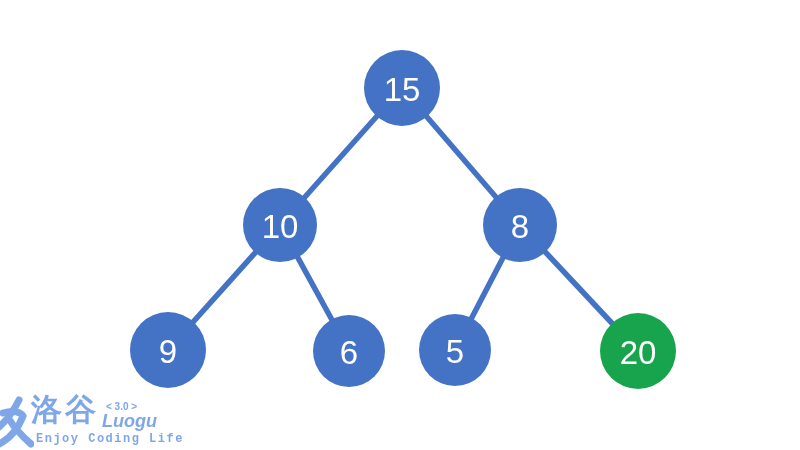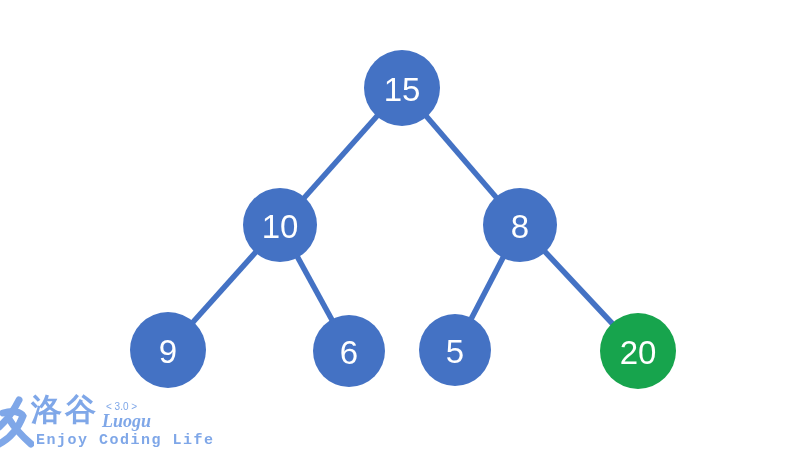--- a/index.html
+++ b/index.html
@@ -43,39 +43,39 @@
     font-weight: bold;
     letter-spacing: 3px;
     color: var(--logo-blue);
     font-family: "Liberation Sans", sans-serif;
   }
   .logo-version {
     position: absolute;
     left: 106px;
     top: 7px;
     font-size: 10px;
-    font-weight: normal;
+    font-weight: bold;
     color: var(--logo-blue);
     white-space: nowrap;
   }
   .logo-en {
     position: absolute;
     left: 102px;
     top: 17px;
     font-size: 18px;
     font-style: italic;
     font-weight: bold;
     color: var(--logo-blue);
-    font-family: Liberation Serif, serif;
+    font-family: Liberation Sans, sans-serif;
   }
   .logo-tagline {
     position: absolute;
     left: 36px;
     top: 38px;
-    font-size: 15px;
+    font-size: 12px;
     font-weight: bold;
     letter-spacing: 1.5px;
     color: var(--logo-blue);
     font-family: "Liberation Mono", monospace;
     white-space: nowrap;
   }
 </style>
 </head>
 <body>
 

